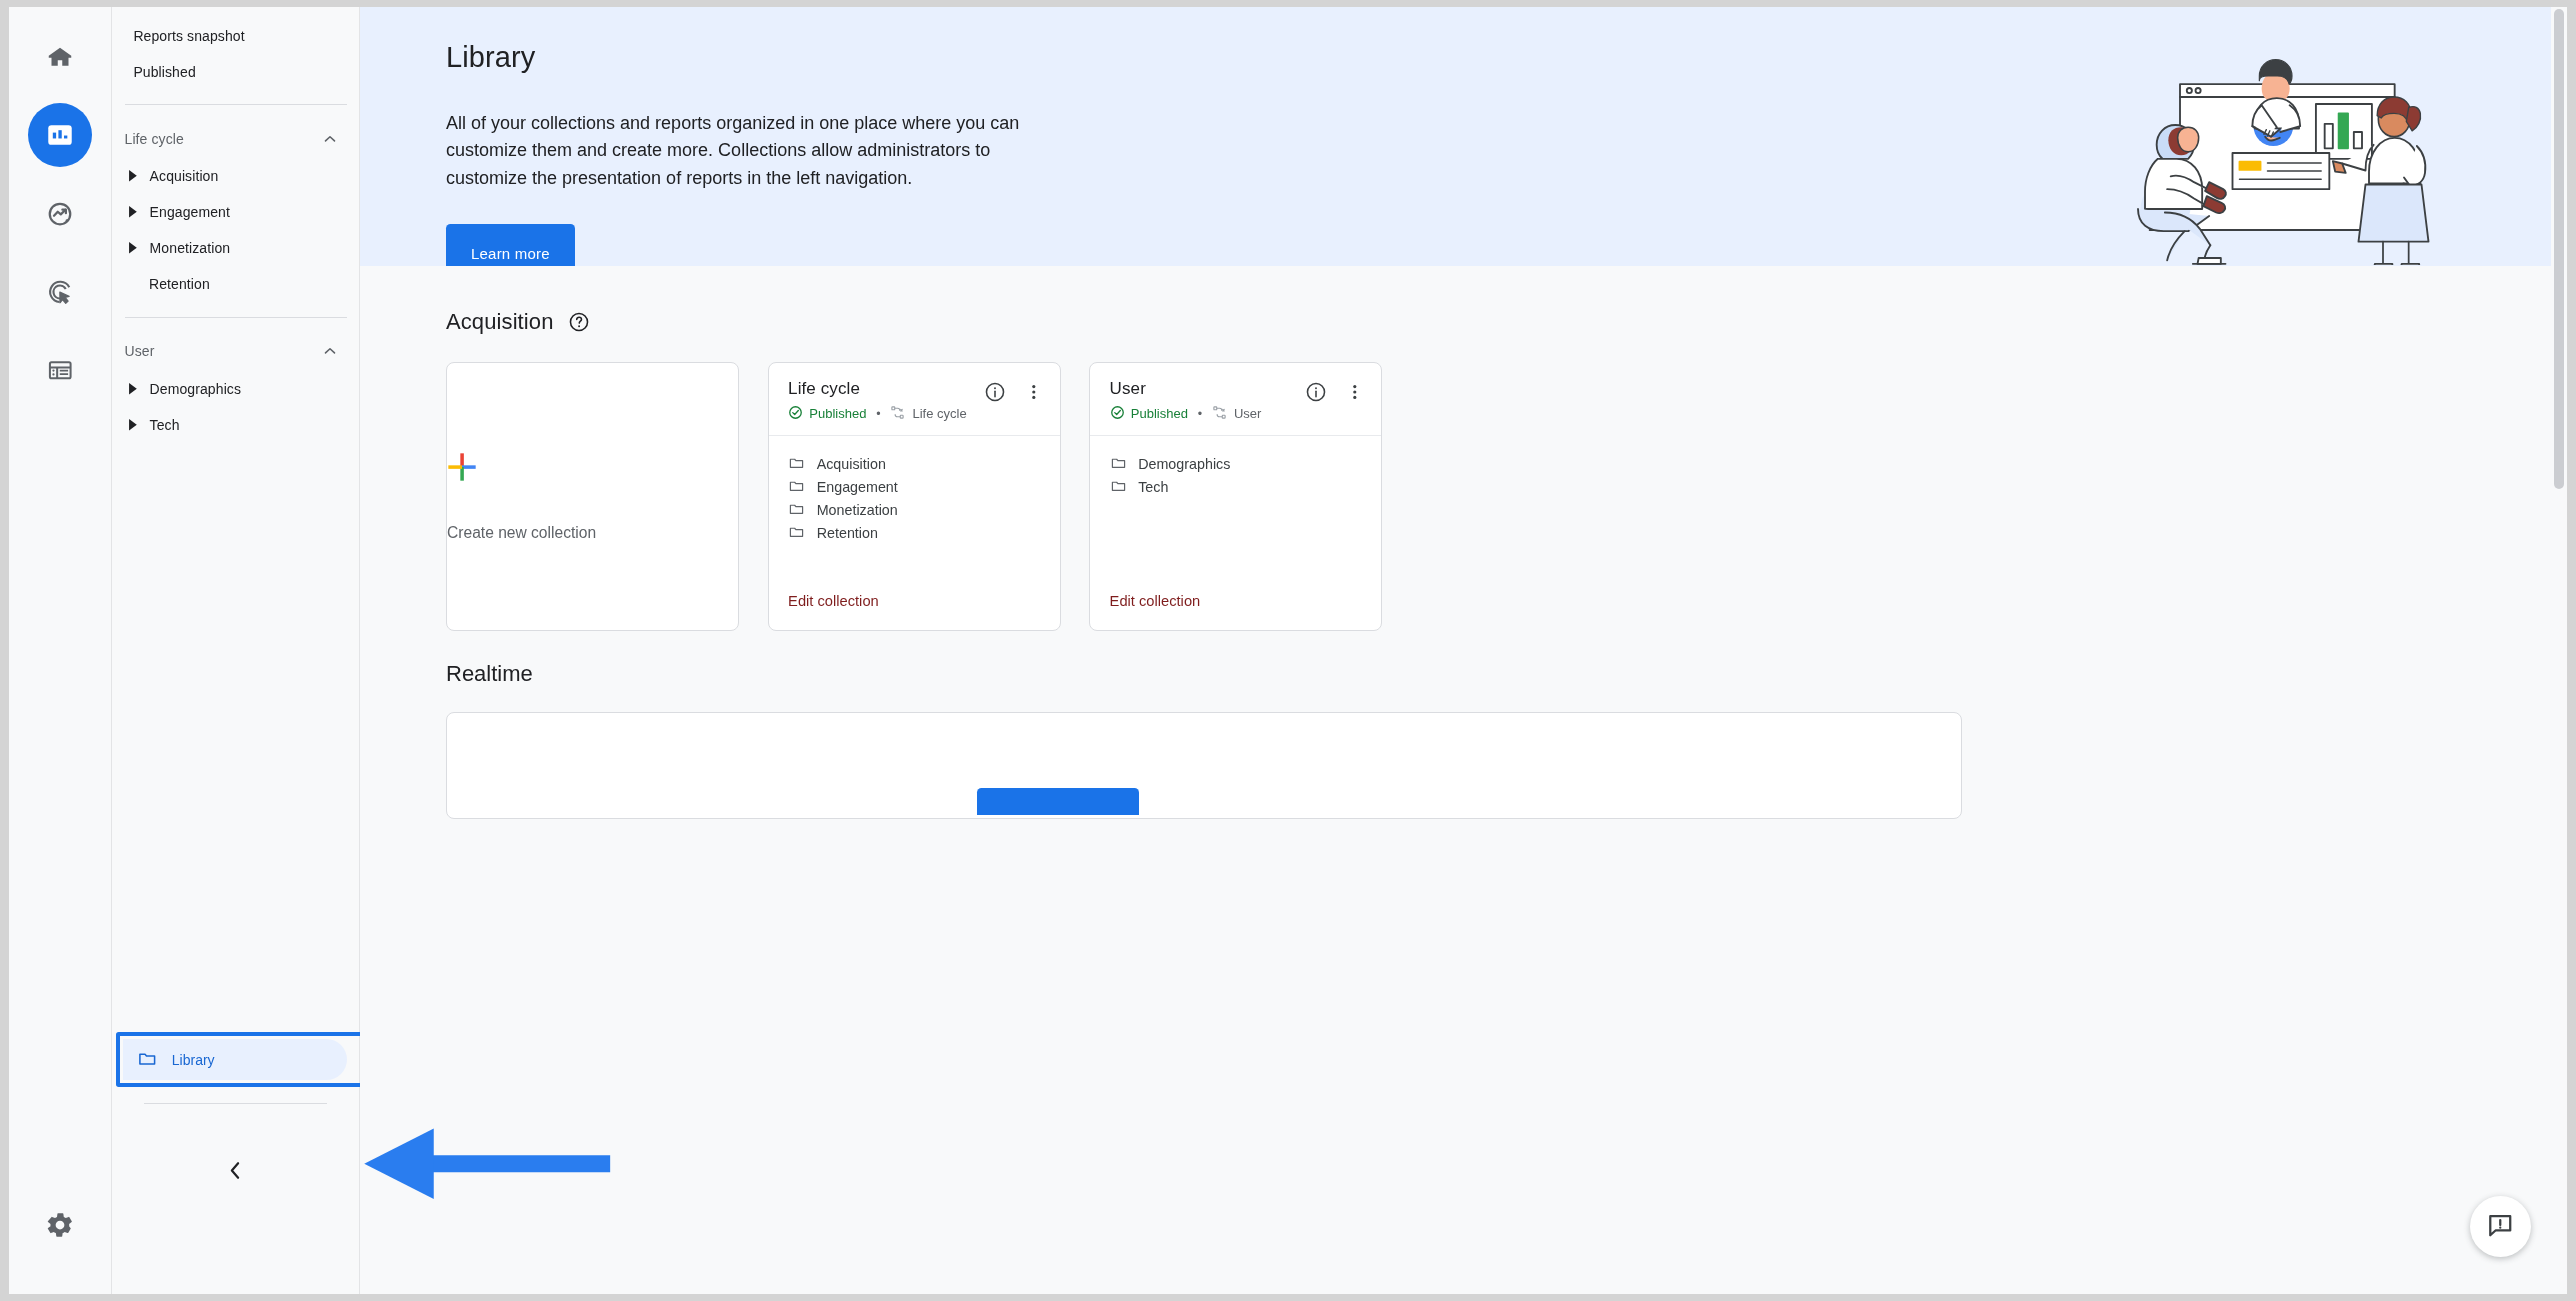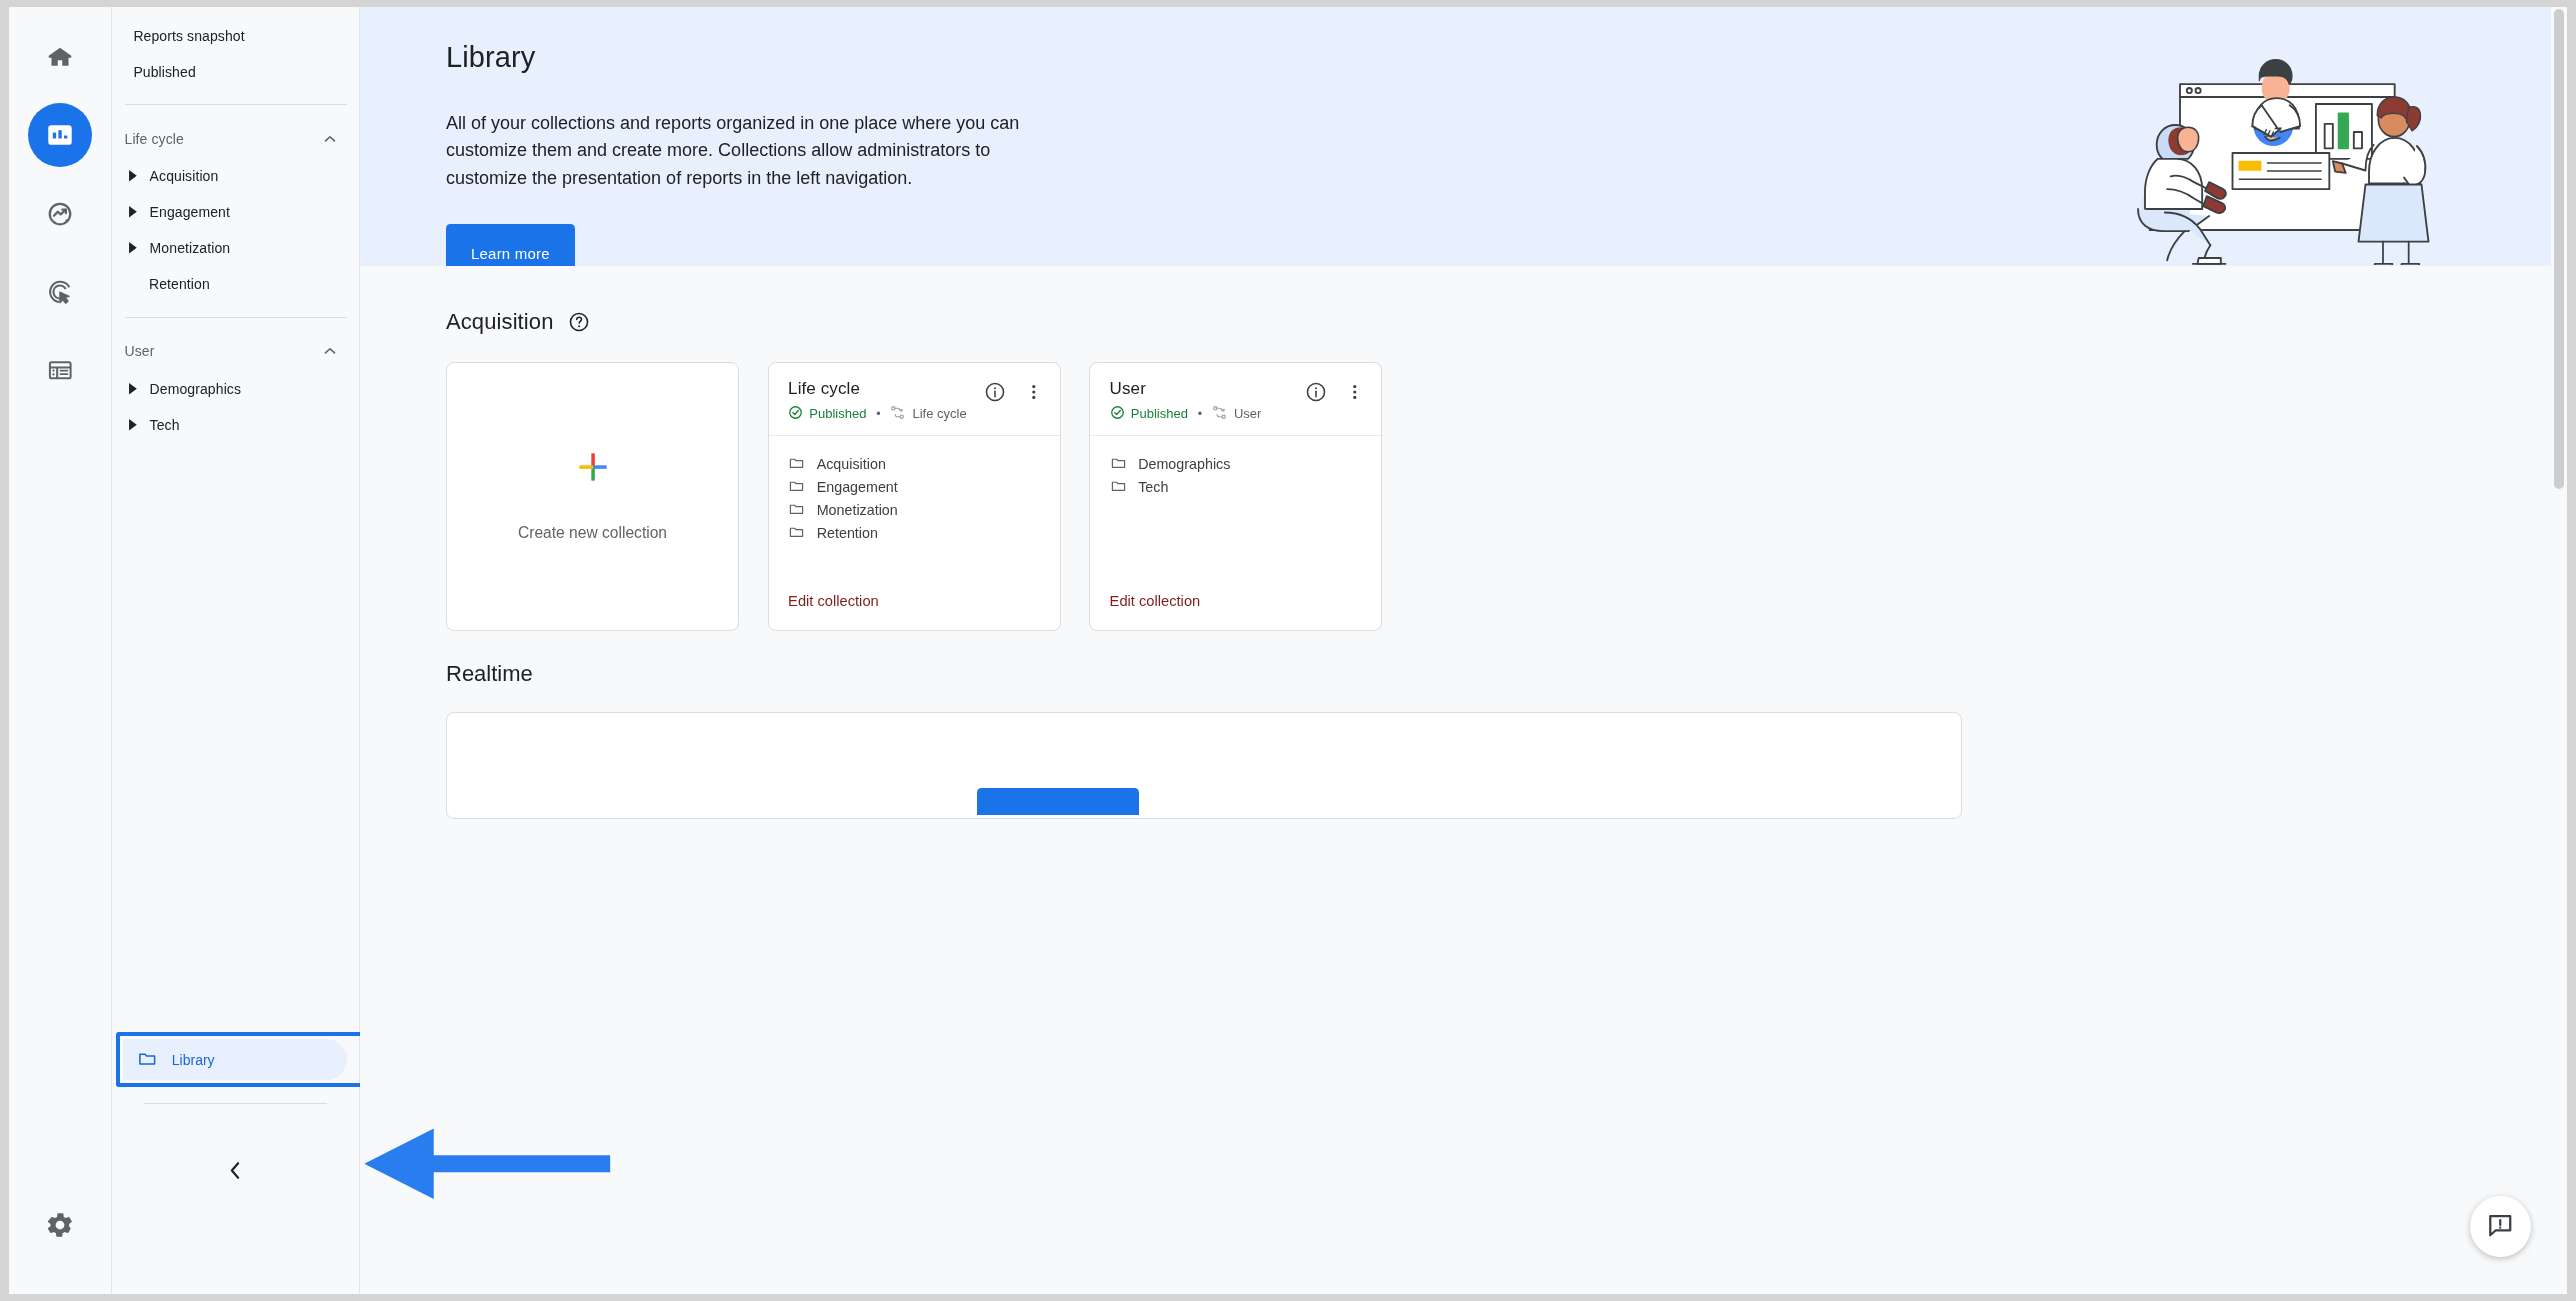--- a/index.html
+++ b/index.html
@@ -111,21 +111,21 @@
     padding: 43px 0 0 86px;
   }
   .section-head h2 { font-size: 22px; font-weight: 400; color: #202124; letter-spacing: 0.1px; }
 
   .cards { display: flex; gap: 28.5px; padding: 27px 0 0 86px; }
   .card {
     width: 293px; background: #fff; border: 0.9px solid #dadce0; border-radius: 8px;
     display: flex; flex-direction: column;
   }
   .card-create {
-    height: 269px; align-items: center; justify-content: center; cursor: pointer;
+    height: 269px; justify-content: center; cursor: pointer;
   }
   .plus-wrap { margin-bottom: 39px; }
   .create-label { font-size: 15.6px; color: #5f6368; }
 
   .card-coll { height: 269px; }
   .card-hd { padding: 16px 16px 12.5px 19.6px; border-bottom: 0.9px solid #e8eaed; }
   .card-hd-row { display: flex; align-items: flex-start; justify-content: space-between; }
   .card-title { font-size: 17px; color: #202124; font-weight: 400; letter-spacing: 0.1px; }
   .card-actions { display: flex; align-items: center; gap: 18px; padding-top: 1.8px; }
   .icon-btn { cursor: pointer; display: flex; align-items: center; justify-content: center; }

